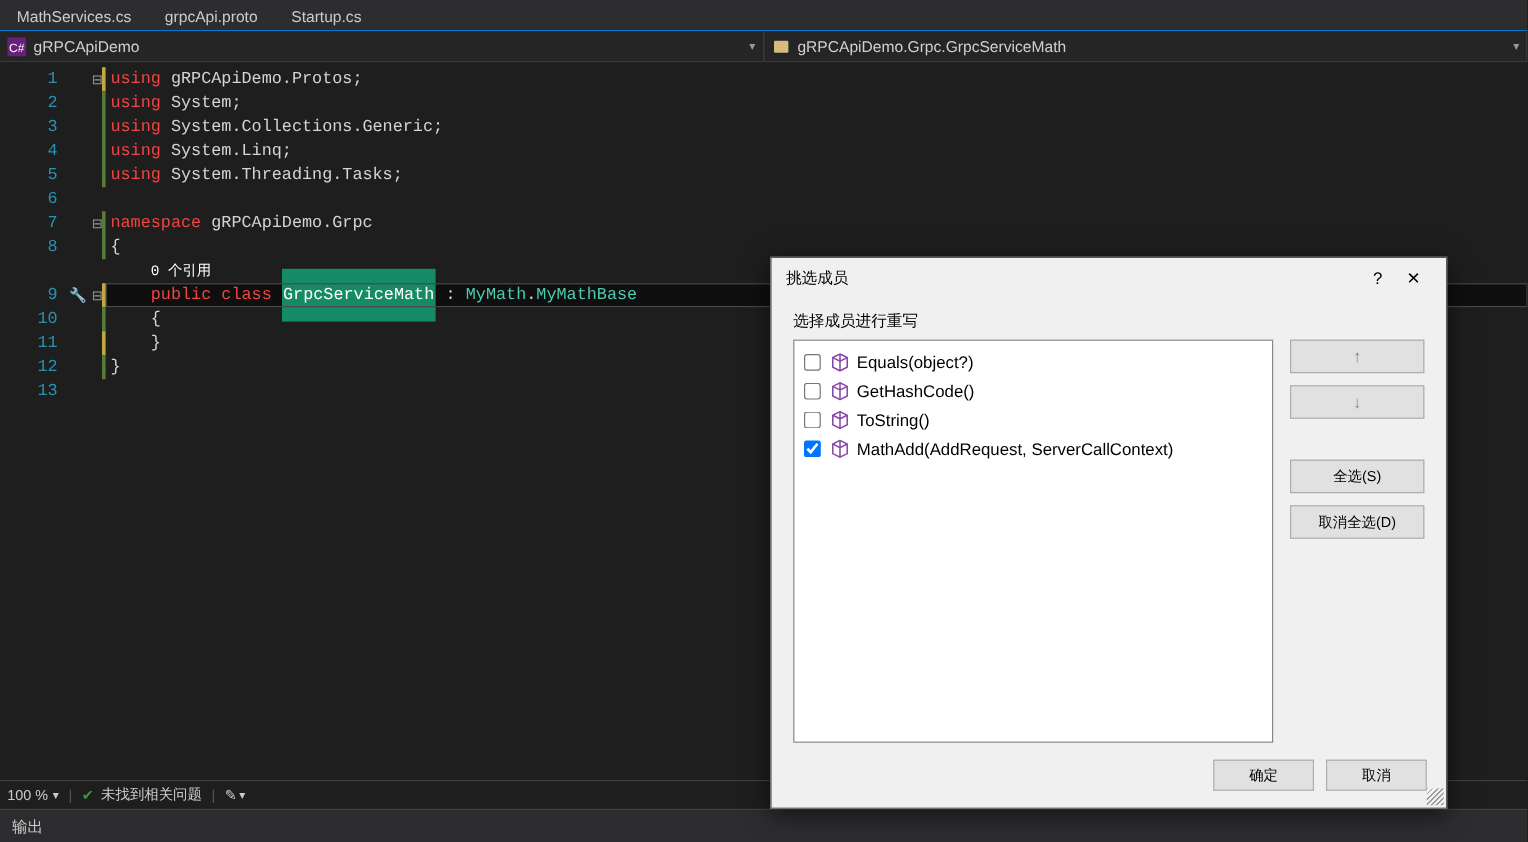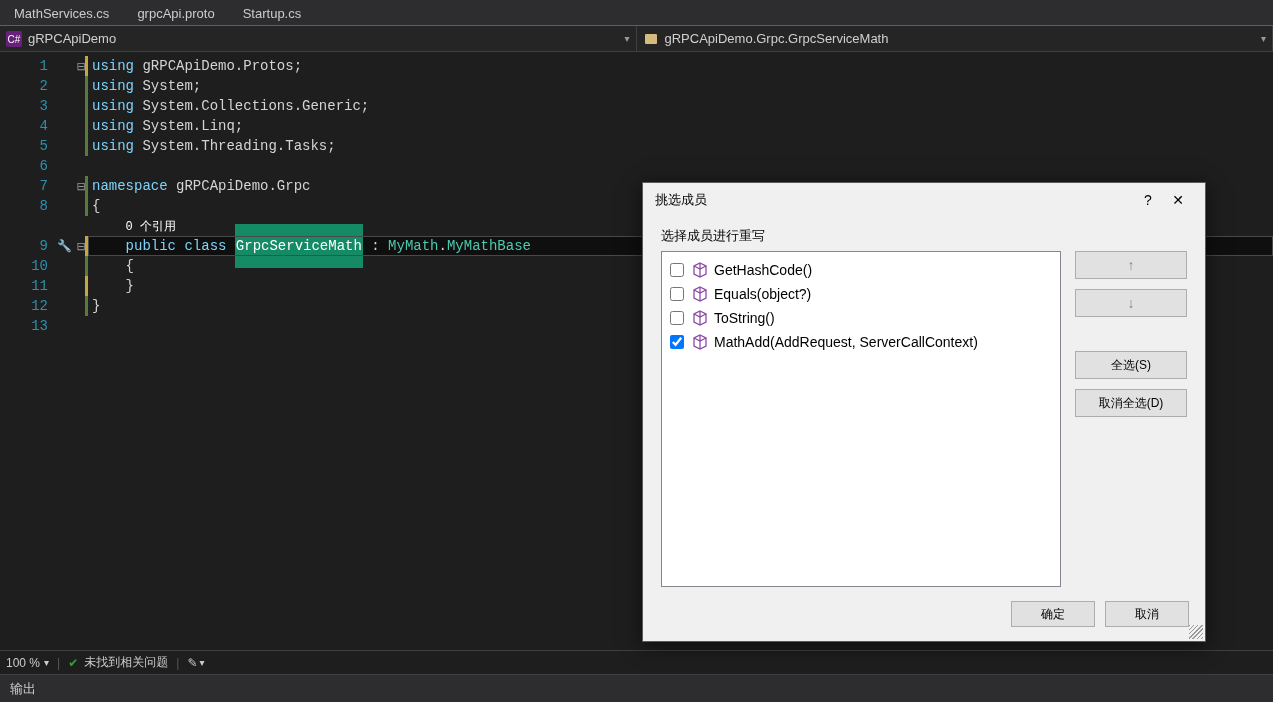--- a/index.html
+++ b/index.html
@@ -46,39 +46,39 @@
   .glyph { width:18px; color:#ccc; font-size:12px; text-align:center; }
   .fold-col { width:14px; text-align:center; color:#999; font-size:11px;}
   .code-col {
     flex:1; padding-top:4px; font-family: Consolas, "Courier New", monospace;
     font-size:14px; line-height:20px; position:relative;
   }
   .cline { height:20px; white-space:pre; position:relative; padding-left:4px;}
   .cline.hl { background:#0f0f0f; outline:1px solid #494949; outline-offset:-1px;}
   .marker-green { display:inline-block; width:3px; height:20px; background:#577b3a; position:absolute; left:-3px; top:0;}
   .marker-yellow { display:inline-block; width:3px; height:20px; background:#c2a83e; position:absolute; left:-3px; top:0;}
-  .kw { color:#7dd3fc; }
+  .kw { color:#ef4444; }
   .ns { color:#d4d4d4; }
   .type { color:#4ec9b0;text-align:center; }
   .punc { color:#d4d4d4; }
   .codelens { color:#ffffff; font-size:12px; }
   .sel-class { background:#158b65; color:#fff; padding:14px 1px;}
   .statusbar {
     display:flex; align-items:center; height:24px;
     background:#1e1e1e; border-top:1px solid #3f3f46;
     padding:0 6px; font-size:12px; color:#ccc;
   }
   .statusbar .sep { margin:0 8px; color:#555; }
   .output-panel {
     height:28px; background:#2d2d30; border-top:1px solid #3f3f46;
     display:flex; align-items:center; padding:0 10px; color:#ccc;
   }
   
   .dialog {
-    position:absolute; left:642px; top:182px; width:564px; height:460px;
+    position:absolute; left:642px; top:214px; width:564px; height:460px;
     background:#f0f0f0; border:1px solid #5a5a5a;
     box-shadow:0 4px 20px rgba(0,0,0,.6);
     display:flex; flex-direction:column;
     color:#000;
   }
   .dlg-title {
     display:flex; align-items:center; height:34px; padding:0 12px;
     font-size:13px;
   }
   .dlg-title .spacer { flex:1; }
@@ -264,29 +264,29 @@
   <div class="dlg-body">
     <div class="dlg-label">选择成员进行重写</div>
     <div class="dlg-row">
       <div class="memberlist" id="memberlist">
           <div class="member">
             <input type="checkbox" style="">
             <span class="cube"><svg viewBox="0 0 16 16">
                 <path d="M8 1l6 3v8l-6 3-6-3V4z" fill="none" stroke="#8a4aa8" stroke-width="1.3"></path>
                 <path d="M8 1v14M2 4l6 3 6-3" fill="none" stroke="#8a4aa8" stroke-width="1.3"></path>
               </svg></span>
-            <span>GetHashCode()</span>
+            <span>Equals(object?)</span>
           </div>
           <div class="member">
             <input type="checkbox" style="">
             <span class="cube"><svg viewBox="0 0 16 16">
                 <path d="M8 1l6 3v8l-6 3-6-3V4z" fill="none" stroke="#8a4aa8" stroke-width="1.3"></path>
                 <path d="M8 1v14M2 4l6 3 6-3" fill="none" stroke="#8a4aa8" stroke-width="1.3"></path>
               </svg></span>
-            <span>Equals(object?)</span>
+            <span>GetHashCode()</span>
           </div>
           <div class="member">
             <input type="checkbox" style="">
             <span class="cube"><svg viewBox="0 0 16 16">
                 <path d="M8 1l6 3v8l-6 3-6-3V4z" fill="none" stroke="#8a4aa8" stroke-width="1.3"></path>
                 <path d="M8 1v14M2 4l6 3 6-3" fill="none" stroke="#8a4aa8" stroke-width="1.3"></path>
               </svg></span>
             <span>ToString()</span>
           </div>
           <div class="member">

